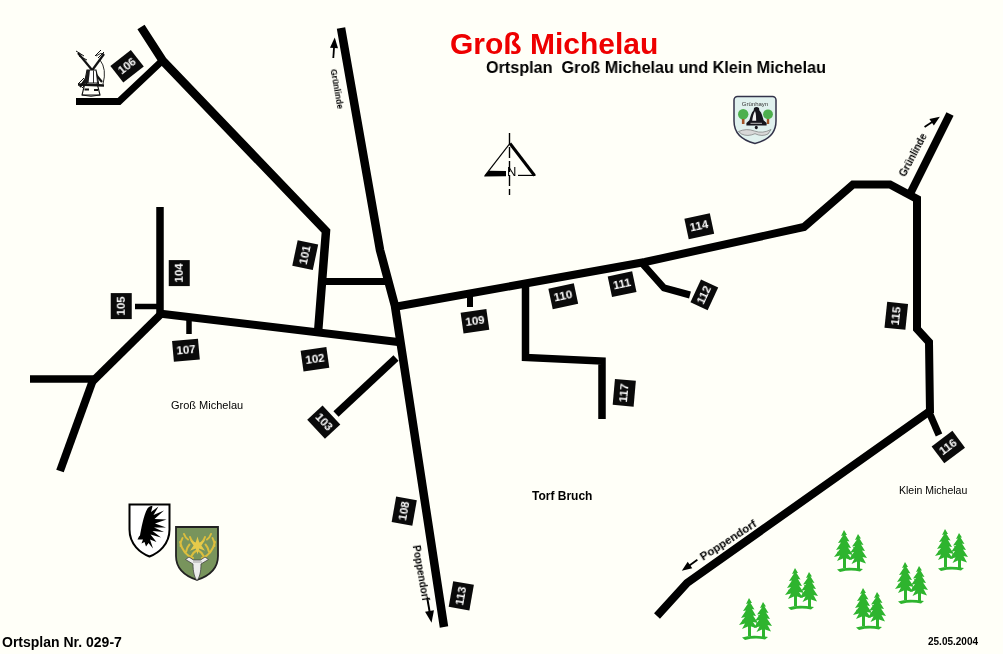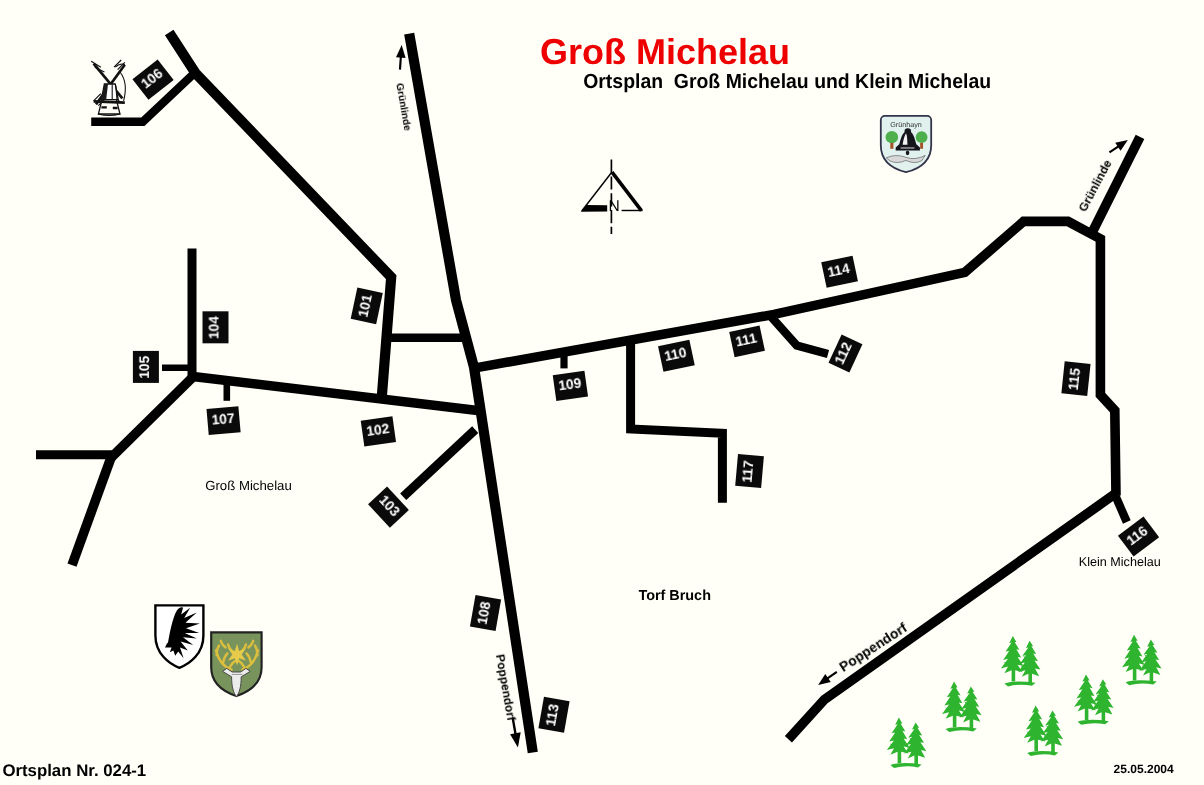--- a/index.html
+++ b/index.html
@@ -176,17 +176,17 @@
 <div class="txt" style="left:913px;top:155px;font-size:10px;font-weight:bold;transform:translate(-50%,-50%) rotate(-62deg);">Grünlinde</div>
 
 <div class="txt" style="left:421px;top:573px;font-size:10px;font-weight:bold;transform:translate(-50%,-50%) rotate(80deg);">Poppendorf</div>
 
 <div class="txt" style="left:728px;top:540px;font-size:11.5px;font-weight:bold;transform:translate(-50%,-50%) rotate(-33deg);">Poppendorf</div>
 
 <div class="txt" style="left:171px;top:399px;font-size:11px;">Groß Michelau</div>
 
 <div class="txt" style="left:532px;top:489px;font-size:12px;font-weight:bold;">Torf Bruch</div>
 
-<div class="txt" style="left:899px;top:463px;font-size:10.5px;text-align:right;">Klein Michelau</div>
+<div class="txt" style="left:899px;top:484px;font-size:10.5px;text-align:right;">Klein Michelau</div>
 
-<div class="txt" style="left:2px;top:634px;font-size:14px;font-weight:bold;">Ortsplan Nr. 024-1</div>
+<div class="txt" style="left:2px;top:634px;font-size:14px;font-weight:bold;">Ortsplan Nr. 029-7</div>
 
 <div class="txt" style="left:928px;top:636px;font-size:10px;font-weight:bold;">25.05.2004</div>
 
 </body></html>

